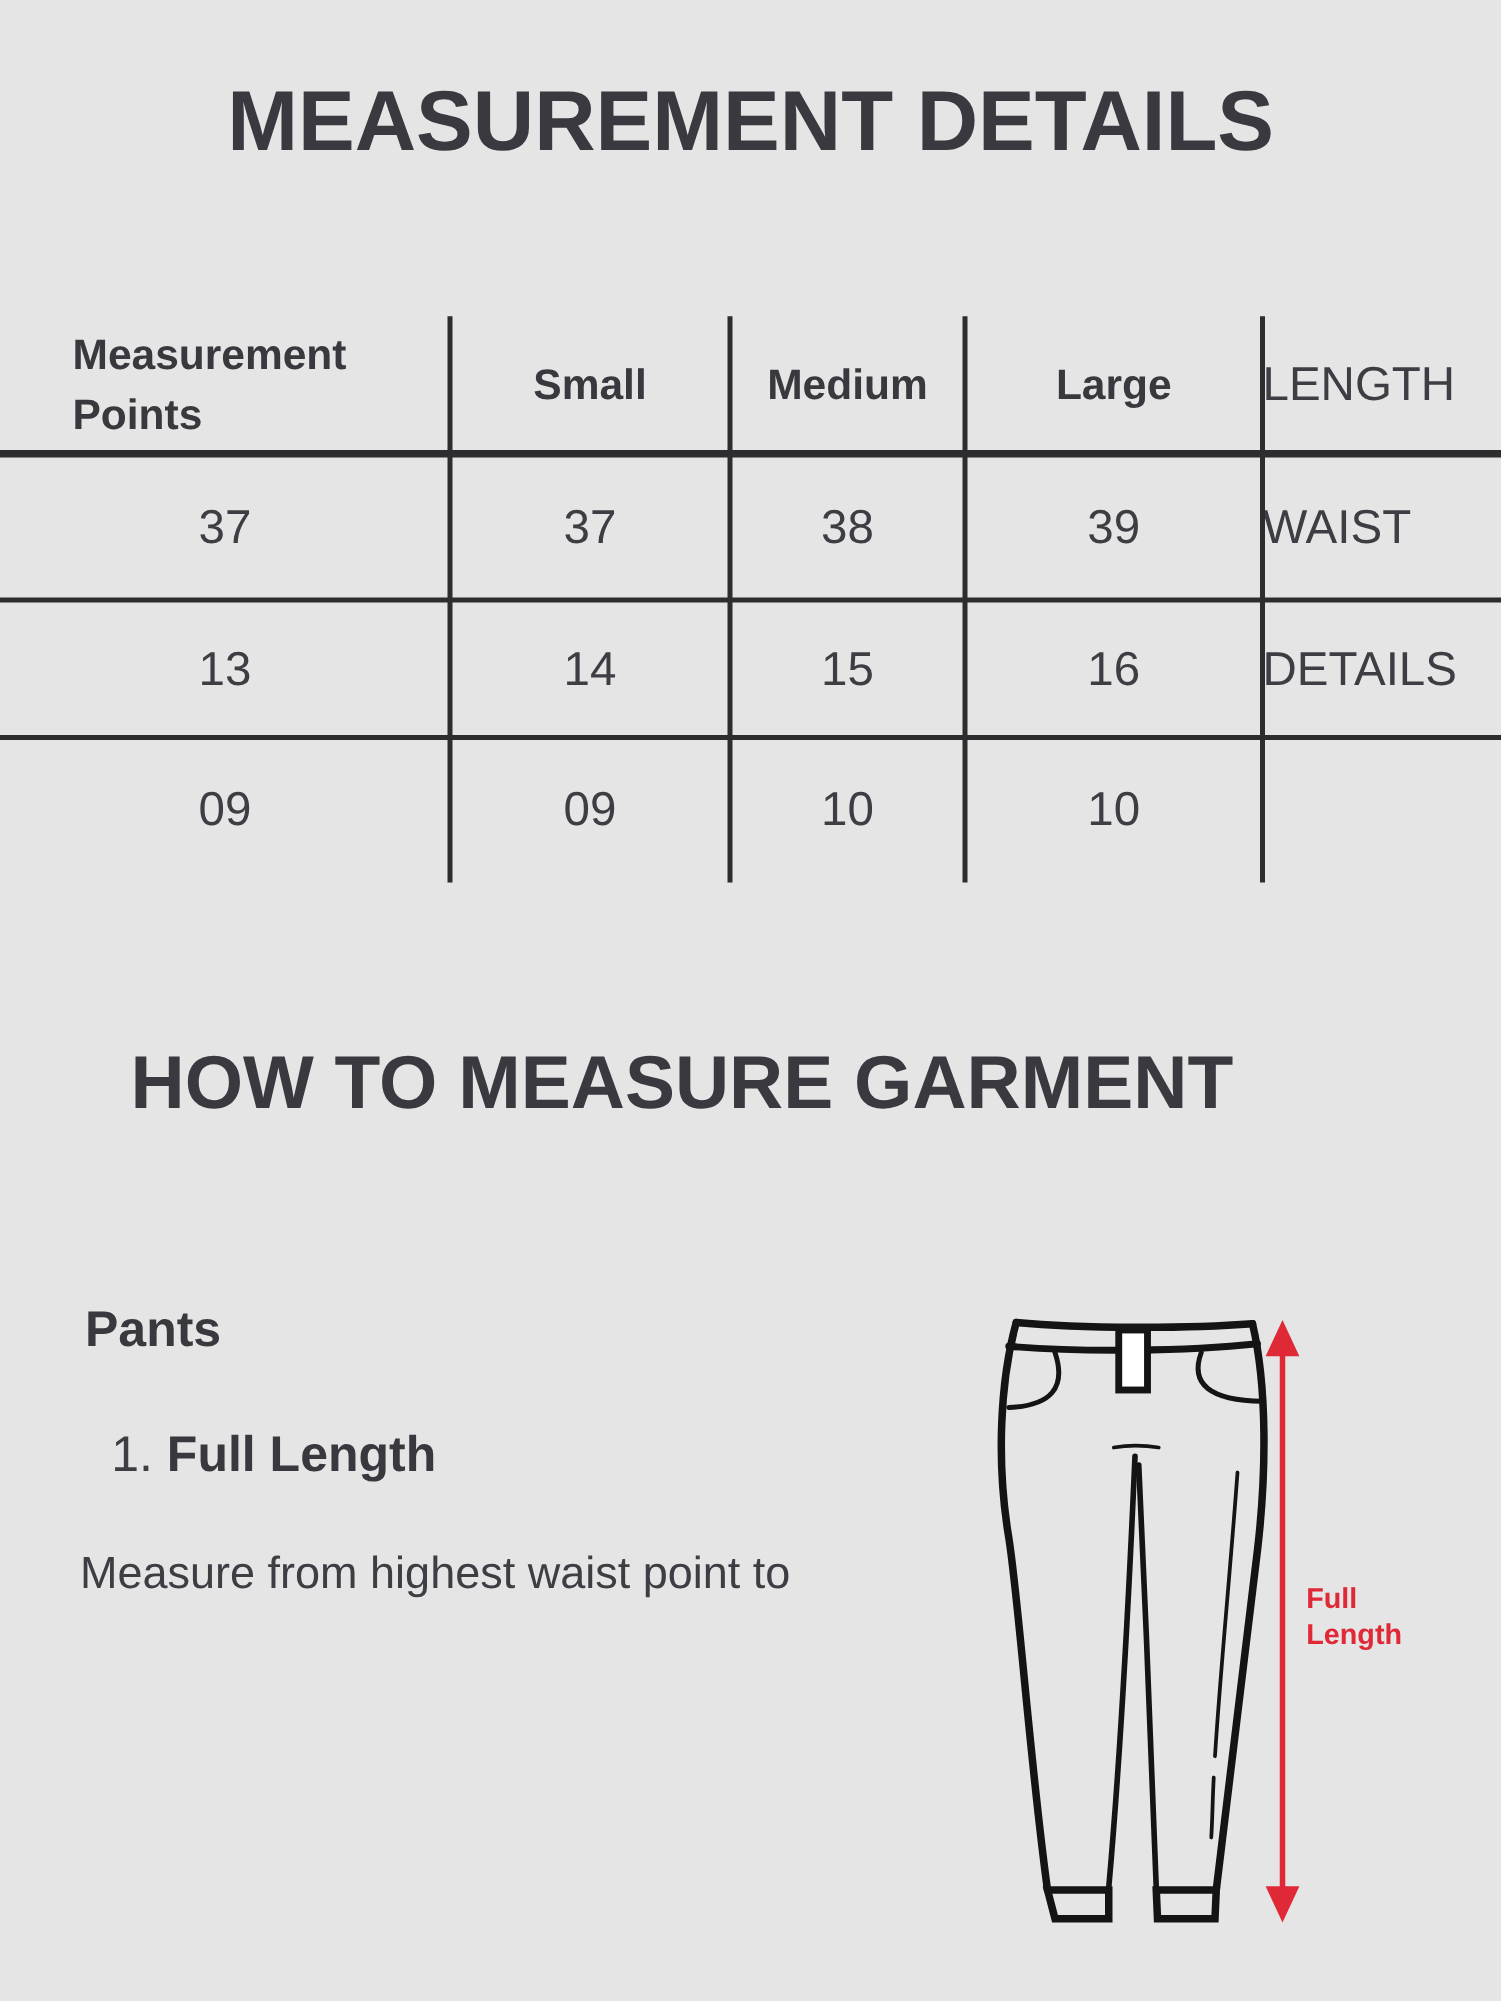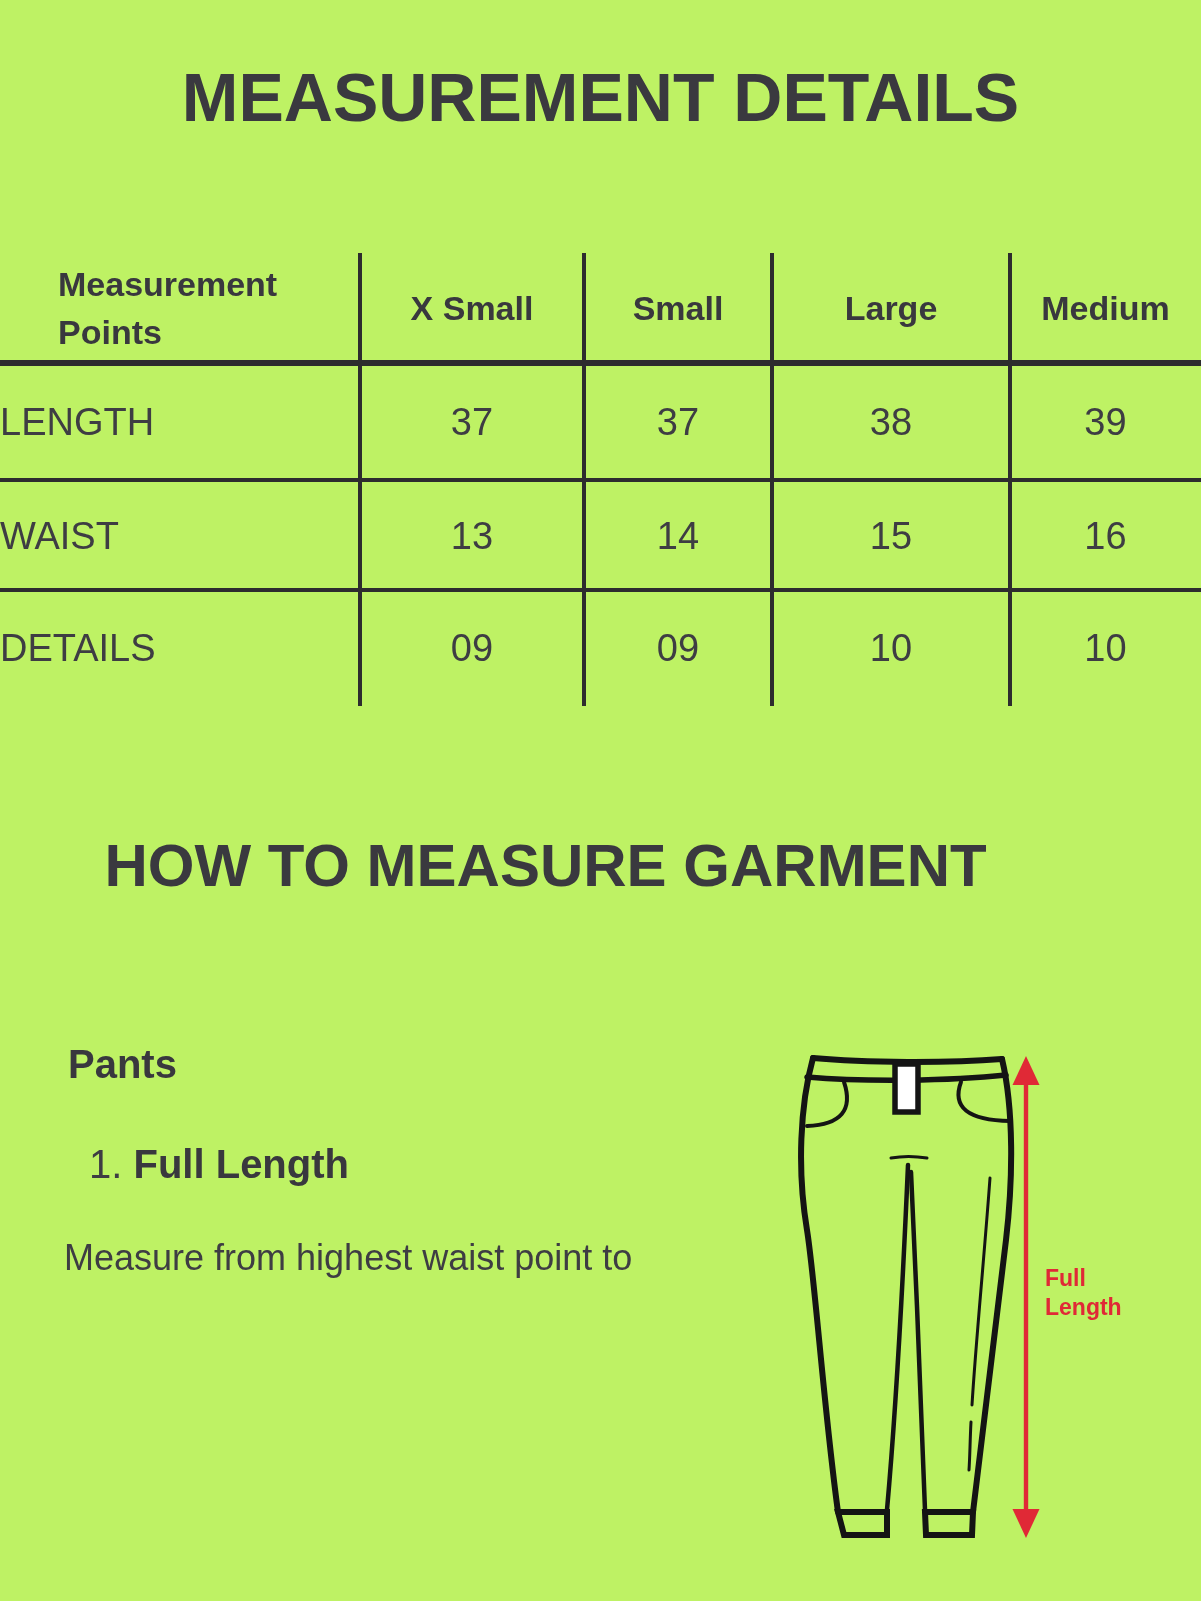--- a/index.html
+++ b/index.html
@@ -1,19 +1,19 @@
 <!DOCTYPE html>
 <html><head>
 <meta charset="utf-8">
 <style>
   html,body{margin:0;padding:0;background:#ffffff;}
   .page{
     position:relative;
     width:1201px;height:1601px;
-    background:#bef264;
+    background:#e5e5e5;
     font-family:"Liberation Sans",sans-serif;
     color:#3a393f;
     overflow:hidden;
   }
   
   .main-title{
     position:absolute;left:0;top:52px;width:1201px;
     text-align:center;font-size:68px;font-weight:bold;
     letter-spacing:0px;color:#3a393f;line-height:90px;margin:0;
   }
@@ -70,24 +70,23 @@
 <div class="page">
 
   <h1 class="main-title">MEASUREMENT DETAILS</h1>
 
   <div class="size-table">
     <div class="size-grid">
 
       <div class="cell hdr first">
         <span>Measurement Points</span>
       </div>
-      <div class="cell hdr">X Small</div>
       <div class="cell hdr">Small</div>
+      <div class="cell hdr">Medium</div>
       <div class="cell hdr">Large</div>
-      <div class="cell hdr">Medium</div>
 
       <div class="cell first">LENGTH</div>
       <div class="cell">37</div>
       <div class="cell">37</div>
       <div class="cell">38</div>
       <div class="cell">39</div>
 
       <div class="cell first">WAIST</div>
       <div class="cell">13</div>
       <div class="cell">14</div>

